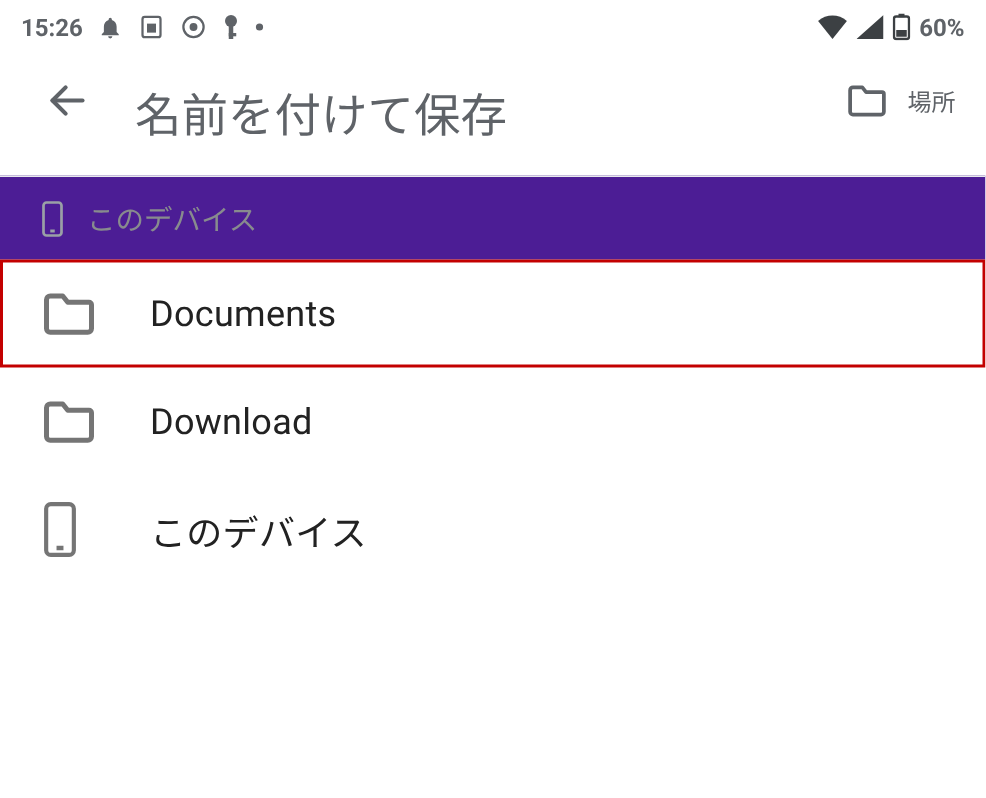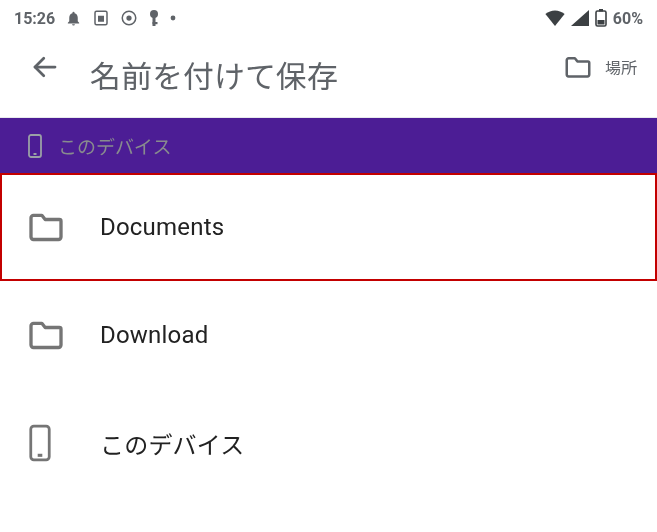--- a/index.html
+++ b/index.html
@@ -6,21 +6,21 @@
   .status-bar{display:flex;align-items:center;justify-content:space-between;height:36px;padding:0 14px;font-size:16px;font-weight:700;color:#5f6368}
   .status-left,.status-right{display:flex;align-items:center;gap:10px}
   .status-right{gap:6px}
   .sb-ico{display:inline-flex;align-items:center;justify-content:center}
   .app-bar{display:flex;align-items:flex-start;padding:16px 20px 20px 30px}
   .back-area{width:60px;display:flex;align-items:center}
   .title{flex:1;font-size:31px;color:#5f6368;letter-spacing:0;font-weight:400}
   .locations{display:flex;align-items:center;gap:12px;color:#5f6368;font-size:16px}
   .section-header{background:#4c1d95;display:flex;align-items:flex-end;gap:14px;padding:14px 26px;color:#888b8e;font-size:19px;border-top:1px solid #e8eaed}
   .list{padding:0}
-  .row{display:flex;align-items:center;gap:28px;padding:0 26px;height:108px}
+  .row{display:flex;align-items:center;gap:28px;padding:0 26px;height:72px}
   .row .ricon{width:46px;display:flex;align-items:center;justify-content:flex-start}
   .row .label{font-size:24px;color:#222;letter-spacing:0.2px}
   .row.highlight{outline:2px solid #c30000;outline-offset:-2px}
   svg{display:block}
 </style>
 </head>
 <body>
 
 <div class="status-bar">
   <div class="status-left">

